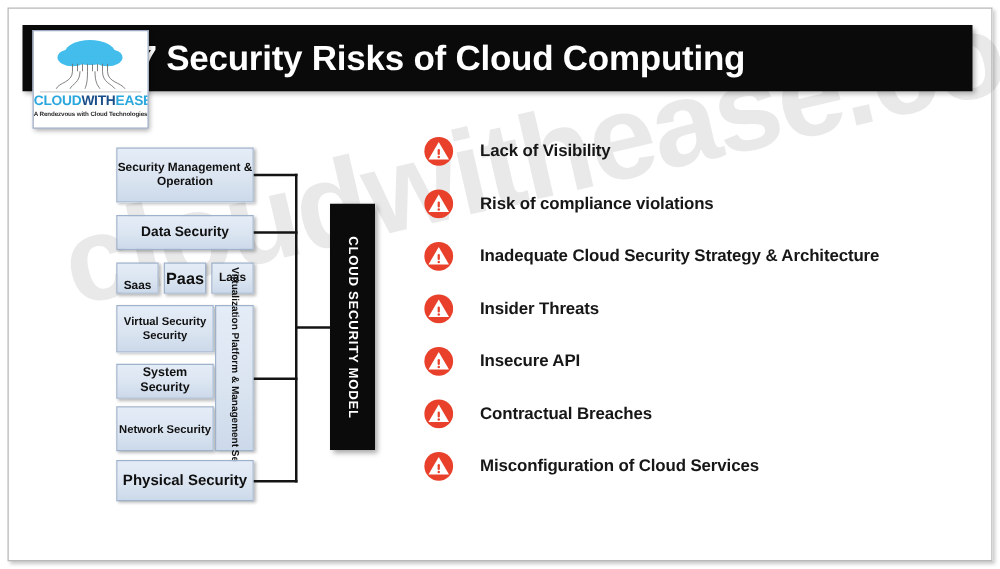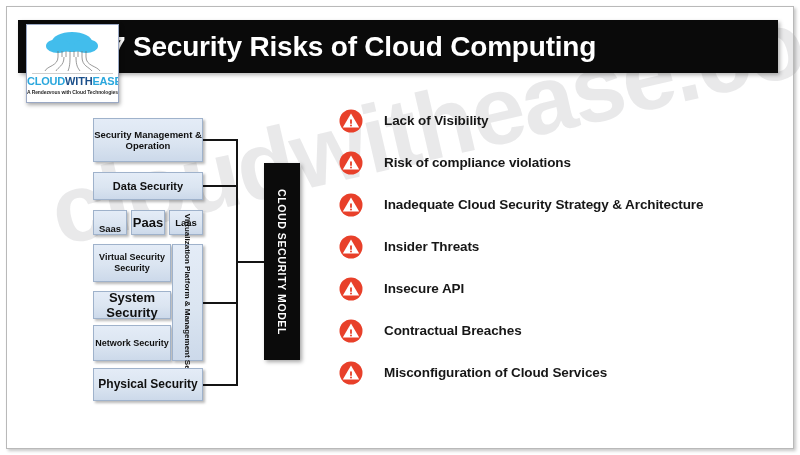--- a/index.html
+++ b/index.html
@@ -143,21 +143,21 @@
   }
 
   #box-security-mgmt { left: 93px; top: 118px; width: 110px; height: 44px; font-size: 9.5px; }
   #box-data-security { left: 93px; top: 172px; width: 110px; height: 28px; font-size: 11px; }
 
   #box-saas { left: 93px; top: 210px; width: 34px; height: 25px; font-size: 9.5px; align-items: flex-end; }
   #box-paas { left: 131px; top: 210px; width: 34px; height: 25px; font-size: 13px; }
   #box-laas { left: 169px; top: 210px; width: 34px; height: 25px; font-size: 9.5px; text-align: right; }
 
   #box-vm-security { left: 93px; top: 244px; width: 78px; height: 38px; font-size: 9px; }
-  #box-system-security { left: 93px; top: 291px; width: 78px; height: 28px; font-size: 13px; justify-content: flex-end; }
+  #box-system-security { left: 93px; top: 291px; width: 78px; height: 28px; font-size: 10px; justify-content: flex-end; }
   #box-network-security { left: 93px; top: 325px; width: 78px; height: 36px; font-size: 9px; }
 
   #box-virtualization {
     left: 172px; top: 244px; width: 31px; height: 117px;
     font-size: 8px;
     padding: 0;
   }
   #box-virtualization .vrot {
     transform: rotate(90deg);
     white-space: nowrap;

